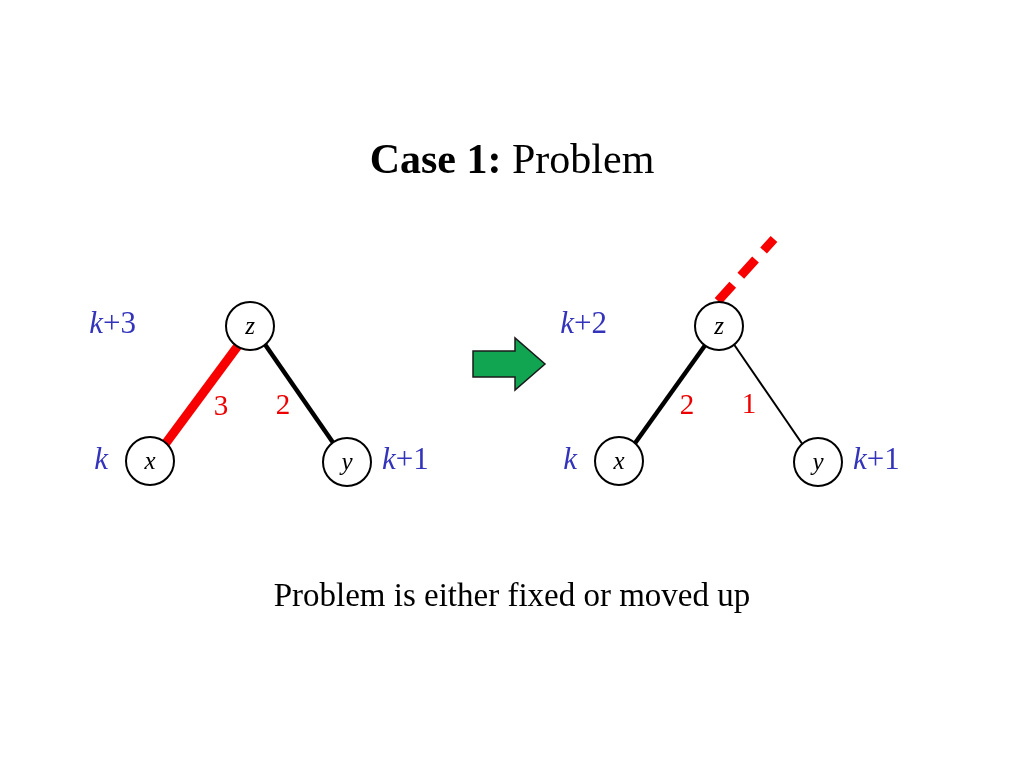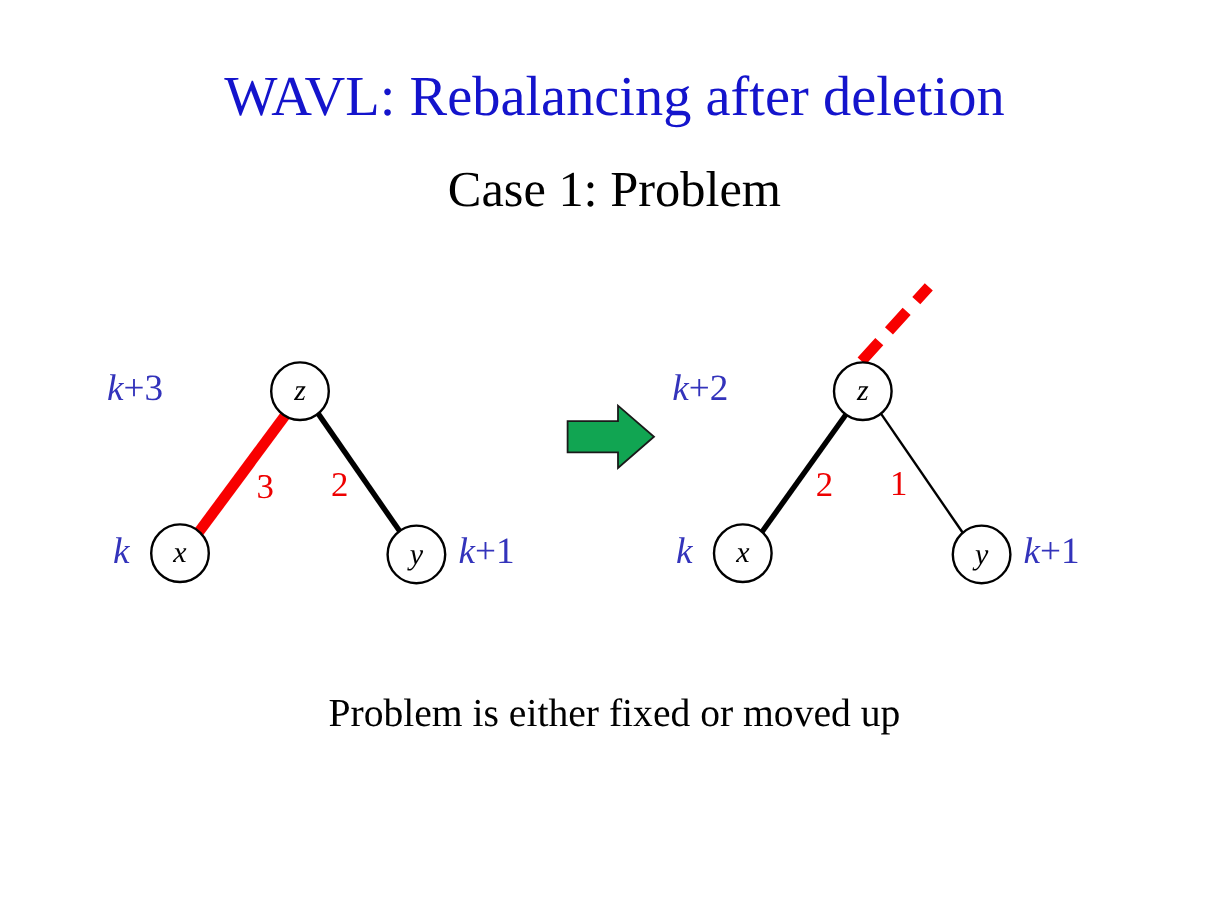--- a/index.html
+++ b/index.html
@@ -36,21 +36,21 @@
     left: 0;
     top: 133px;
     width: 1024px;
     text-align: center;
     color: #000000;
     font-size: 42px;
     line-height: 52px;
     white-space: nowrap;
   }
   .subtitle .strong {
-    font-weight: normal;
+    font-weight: bold;
   }
   .caption {
     position: absolute;
     left: 0;
     top: 573px;
     width: 1024px;
     text-align: center;
     color: #000000;
     font-size: 33px;
     line-height: 44px;
@@ -119,21 +119,20 @@
     fill: #11A552;
     stroke: #1a1a1a;
     stroke-width: 1.5;
   }
 </style>
 </head>
 <body>
 
 <div id="slide">
 
-  <div class="title">WAVL: Rebalancing after deletion</div>
 
   <div class="subtitle"><span class="strong">Case 1:</span><span> Problem</span></div>
 
   <svg class="diagram" viewBox="0 0 1024 768">
 
     <g>
 
       <line class="edge-red-solid" x1="240" y1="343" x2="163" y2="447"></line>
 
       <line class="edge-thick" x1="264" y1="343" x2="334" y2="444"></line>

